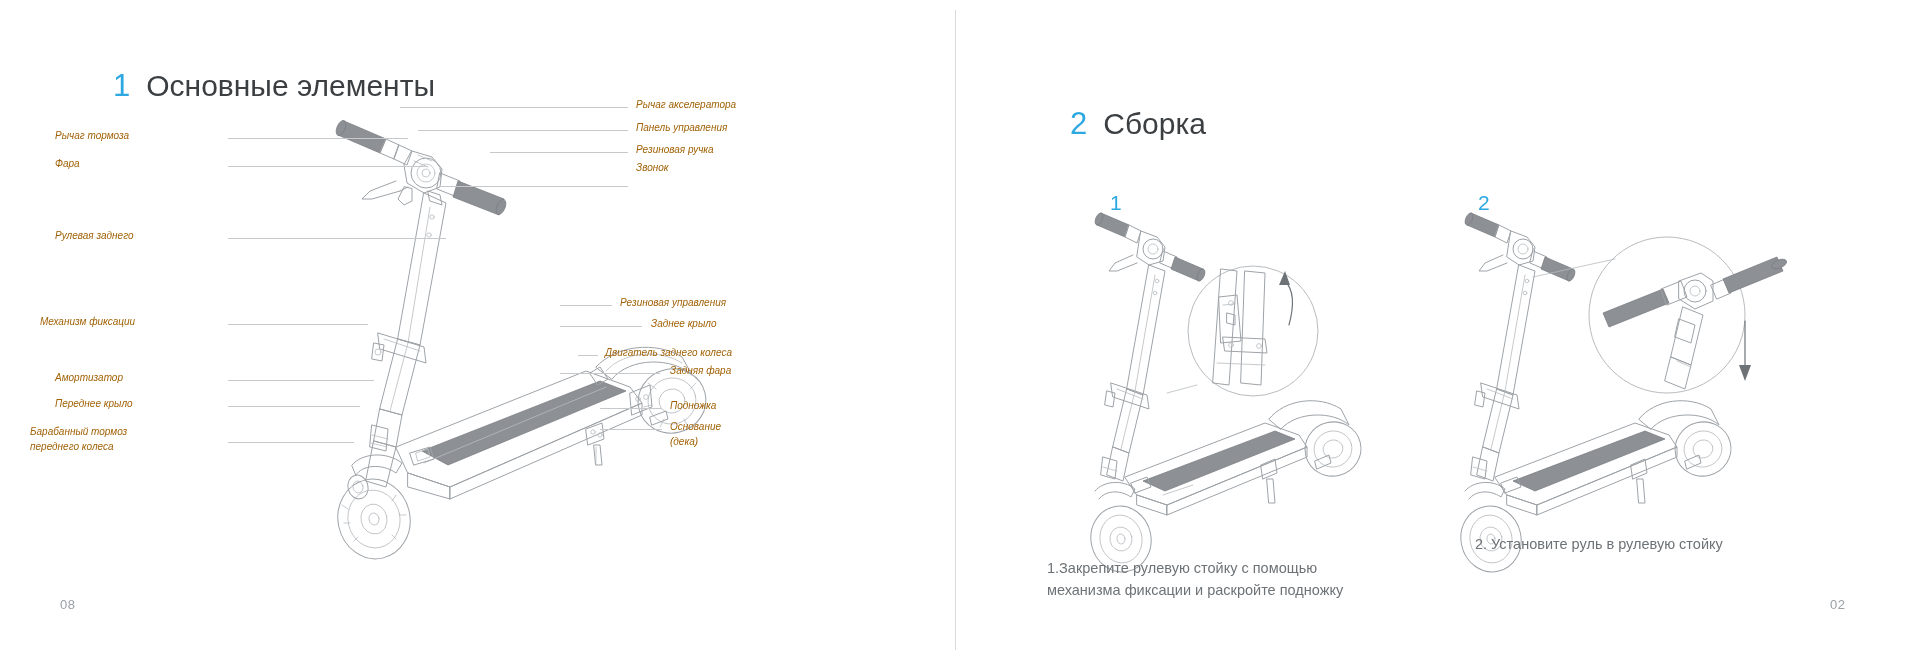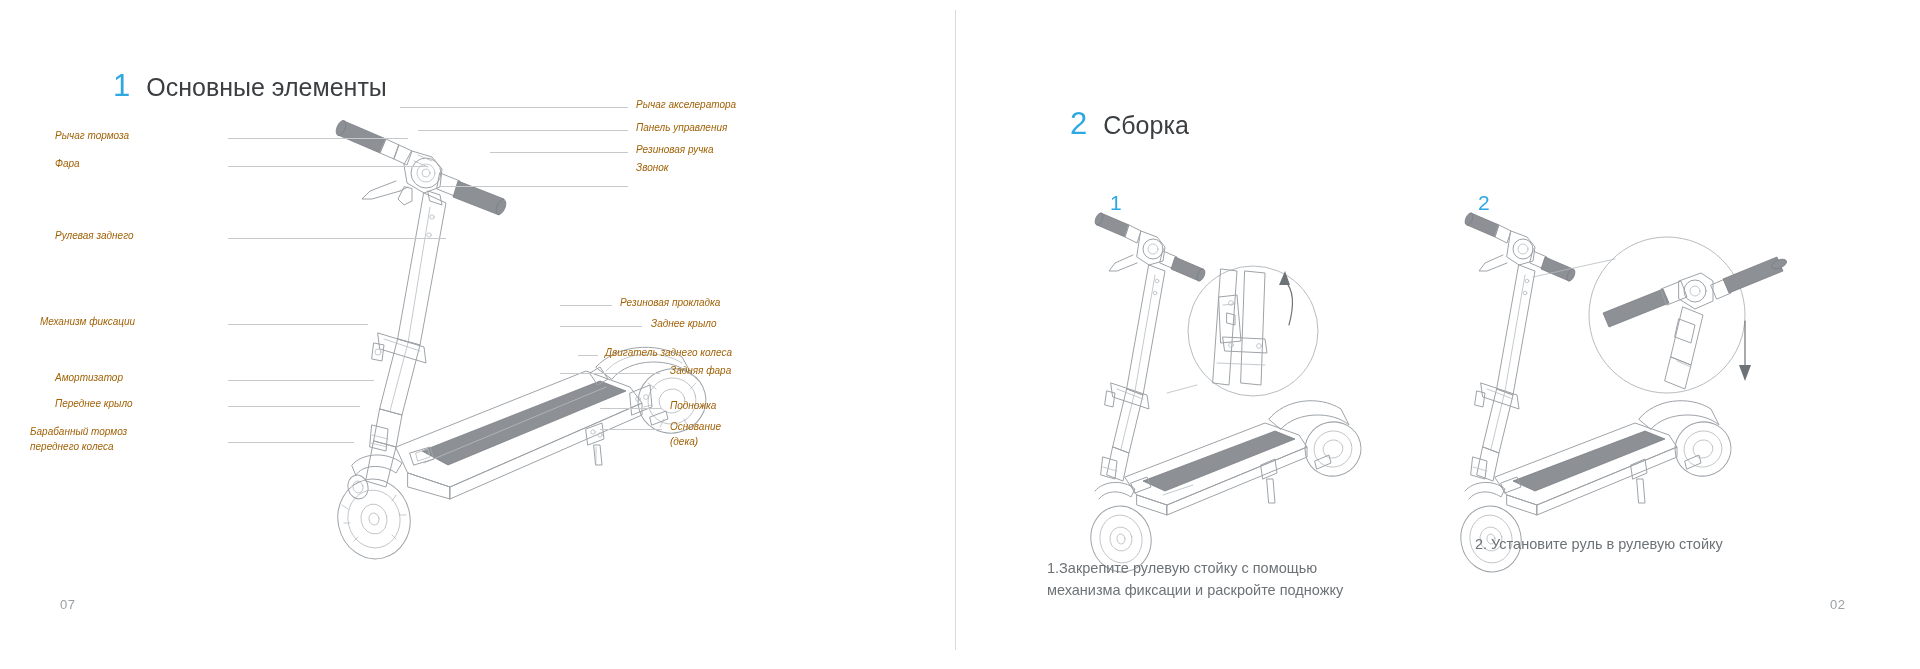--- a/index.html
+++ b/index.html
@@ -31,21 +31,21 @@
     gap: 16px;
     white-space: nowrap;
   }
   .section-num {
     font-size: 31px;
     color: #2ea8e0;
     font-weight: 400;
     line-height: 1;
   }
   .section-title {
-    font-size: 25px;
+    font-size: 30px;
     color: #3b3f42;
     font-weight: 400;
     line-height: 1;
   }
   #head-1 { left: 113px; top: 70px; }
   #head-2 { left: 1070px; top: 108px; }
 
   
   .callout {
     position: absolute;
@@ -257,40 +257,40 @@
 
   <div class="callout left-align" style="left:636px; top:121px; width:190px;">Панель управления</div>
   <div class="leader" style="left:418px; top:130px; width:210px;"></div>
 
   <div class="callout left-align" style="left:636px; top:143px; width:190px;">Резиновая ручка</div>
   <div class="leader" style="left:490px; top:152px; width:138px;"></div>
 
   <div class="callout left-align" style="left:636px; top:161px; width:190px;">Звонок</div>
   <div class="leader" style="left:440px; top:186px; width:188px;"></div>
 
-  <div class="callout left-align" style="left:620px; top:296px; width:200px;">Резиновая прокладка</div>
+  <div class="callout left-align" style="left:620px; top:296px; width:200px;">Резиновая управления</div>
   <div class="leader" style="left:560px; top:305px; width:52px;"></div>
 
   <div class="callout left-align" style="left:651px; top:317px; width:200px;">Заднее крыло</div>
   <div class="leader" style="left:560px; top:326px; width:82px;"></div>
 
   <div class="callout left-align" style="left:605px; top:346px; width:215px;">Двигатель заднего колеса</div>
   <div class="leader" style="left:578px; top:355px; width:20px;"></div>
 
   <div class="callout left-align" style="left:670px; top:364px; width:200px;">Задняя фара</div>
   <div class="leader" style="left:560px; top:373px; width:100px;"></div>
 
   <div class="callout left-align" style="left:670px; top:399px; width:200px;">Подножка</div>
   <div class="leader" style="left:600px; top:408px; width:62px;"></div>
 
   <div class="callout left-align" style="left:670px; top:420px; width:200px;">Основание
 (дека)</div>
   <div class="leader" style="left:600px; top:429px; width:62px;"></div>
 
-  <div class="page-num" id="page-num-left">07</div>
+  <div class="page-num" id="page-num-left">08</div>
 
   <div class="section-head" id="head-2">
     <span class="section-num">2</span>
     <span class="section-title">Сборка</span>
   </div>
 
   <div class="step-num" id="step-num-1">1</div>
   <div class="step-num" id="step-num-2">2</div>
 
   <div class="fig" id="fig-step-1">

